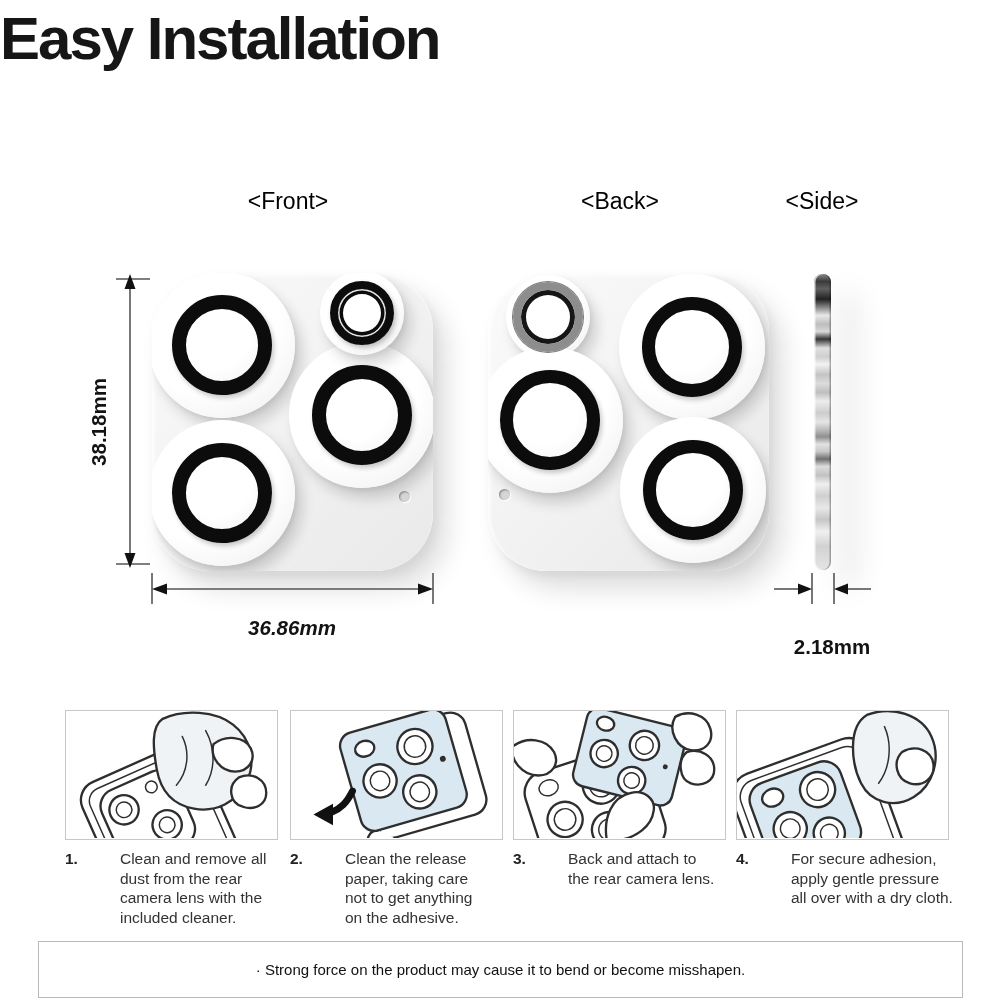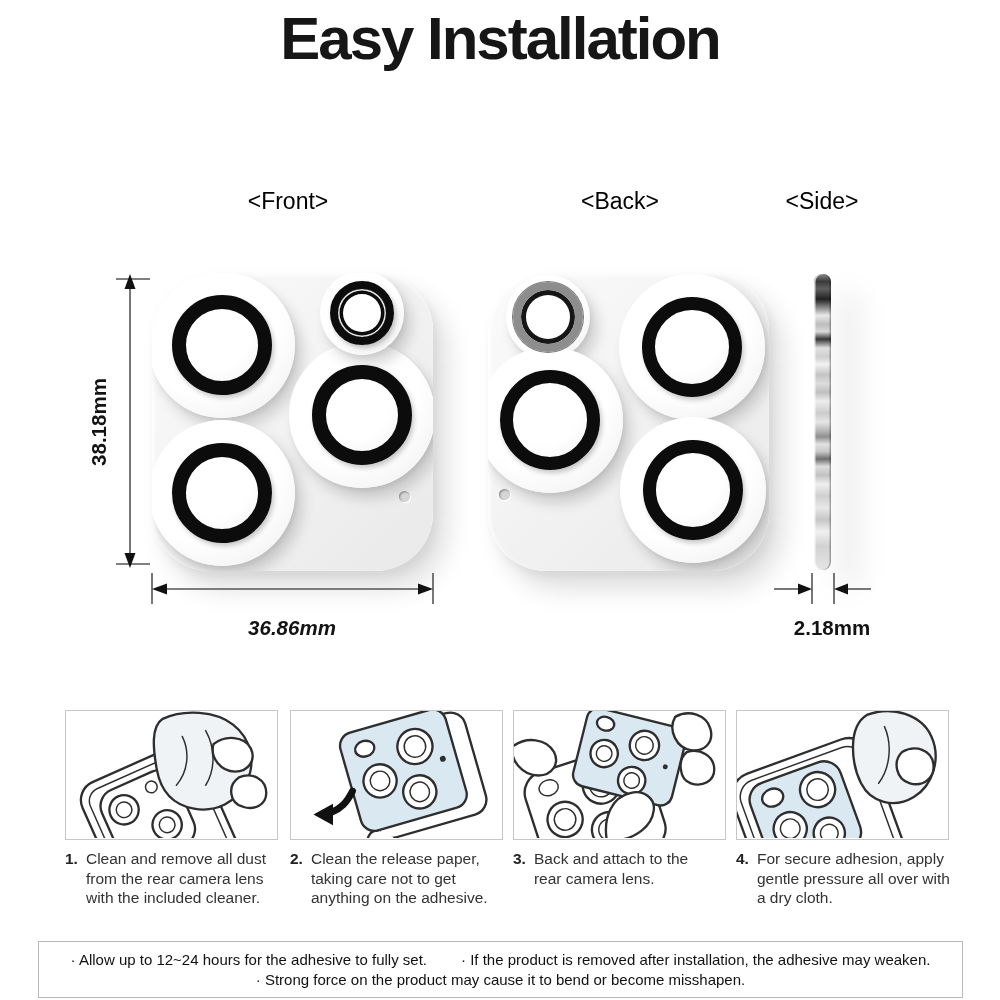--- a/index.html
+++ b/index.html
@@ -2,21 +2,21 @@
 <html><head>
 <meta charset="utf-8">
 <style>
   html,body { margin:0; padding:0; background:#fff; }
   .page {
     position:relative; width:1000px; height:1000px; background:#ffffff;
     font-family:"Liberation Sans", sans-serif; overflow:hidden;
   }
   
   .title {
-    position:absolute; left:0; top:4px; width:1000px; text-align:center;
+    position:absolute; left:0; top:4px; width:1000px; text-align:left;
     font-size:60px; font-weight:bold; letter-spacing:-2px; color:#161616; margin:0;
   }
   
   .view-label {
     position:absolute; top:188px; width:200px; text-align:center;
     font-size:23px; color:#000; font-weight:400;
   }
   .vl-front { left:188px; } .vl-back { left:520px; } .vl-side { left:722px;text-align:center; }
   
   .panel {
@@ -56,36 +56,36 @@
       #b5b5b5 53%, #8f8f8f 55%, #e2e2e2 57.5%, #c8c8c8 60%, #6f6f6f 62.5%, #dddddd 65%,
       #c2c2c2 68%, #efefef 71%, #cfcfcf 75%, #e8e8e8 79%, #c6c6c6 83%, #f0f0f0 87%,
       #d2d2d2 92%, #e5e5e5 100%);
     box-shadow:26px 18px 30px rgba(0,0,0,0.10), inset 1.5px 0 0 rgba(255,255,255,0.75),
                inset -1.5px 0 0 rgba(0,0,0,0.28);
   }
   
   .dim-label { position:absolute; font-size:20.5px; font-weight:bold; color:#131313; text-align:center; }
   .dim-height { left:39px; top:410px; width:120px; transform:rotate(-90deg); }
   .dim-width  { left:212px; top:616px; width:160px;font-style:italic; }
-  .dim-thickness { left:752px; top:616px; width:160px; }
+  .dim-thickness { left:752px; top:635px; width:160px; }
   .dims-svg { position:absolute; left:0; top:0; pointer-events:none; z-index:5; }
   
   .step-box {
     position:absolute; top:710px; width:213px; height:130px; background:#fff;
     border:1.5px solid #c7c7c7; box-sizing:border-box; overflow:hidden;
   }
   .sb-1 { left:65px; } .sb-2 { left:290px; } .sb-3 { left:513px; } .sb-4 { left:736px; }
   .step-text {
     position:absolute; top:849px; display:flex; gap:8px;
     font-size:15.5px; line-height:19.5px; color:#333;
   }
   .st-1 { left:65px; width:227px; } .st-2 { left:290px; width:200px; }
   .st-3 { left:513px; width:205px; } .st-4 { left:736px; width:218px; }
   .step-num { font-weight:bold; color:#222; flex:0 0 auto; }
-  .step-body { flex:1 1 auto; }
+  .step-body { flex:1 1 auto;margin-left:34px; }
   
   .notes-box {
     position:absolute; left:38px; top:941px; width:925px; height:57px;
     border:1.5px solid #b9b9b9; box-sizing:border-box; background:#fff;
     display:flex; flex-direction:column; justify-content:center; align-items:center;
     font-size:15px; color:#111; line-height:20px;
   }
   .note-gap { display:inline-block; width:34px; }
   svg .ln { stroke:#2e2e2e; stroke-width:2.4; fill:none; stroke-linecap:round; stroke-linejoin:round; }
   svg .lnthin { stroke:#2e2e2e; stroke-width:1.5; fill:none; stroke-linecap:round; }
@@ -263,20 +263,17 @@
     <span class="step-num">3.</span>
     <span class="step-body">Back and attach to the rear camera lens.</span>
   </div>
   <div class="step-text st-4">
     <span class="step-num">4.</span>
     <span class="step-body">For secure adhesion, apply gentle pressure all over with a dry cloth.</span>
   </div>
 
   <div class="notes-box">
     <div>
-      <span>· Allow up to 12~24 hours for the adhesive to fully set.</span><span class="note-gap"></span><span>· If the product is removed after installation, the adhesive may weaken.</span>
-    </div>
-    <div>
       <span>· Strong force on the product may cause it to bend or become misshapen.</span>
     </div>
   </div>
 
 </div>
 
 </body></html>

